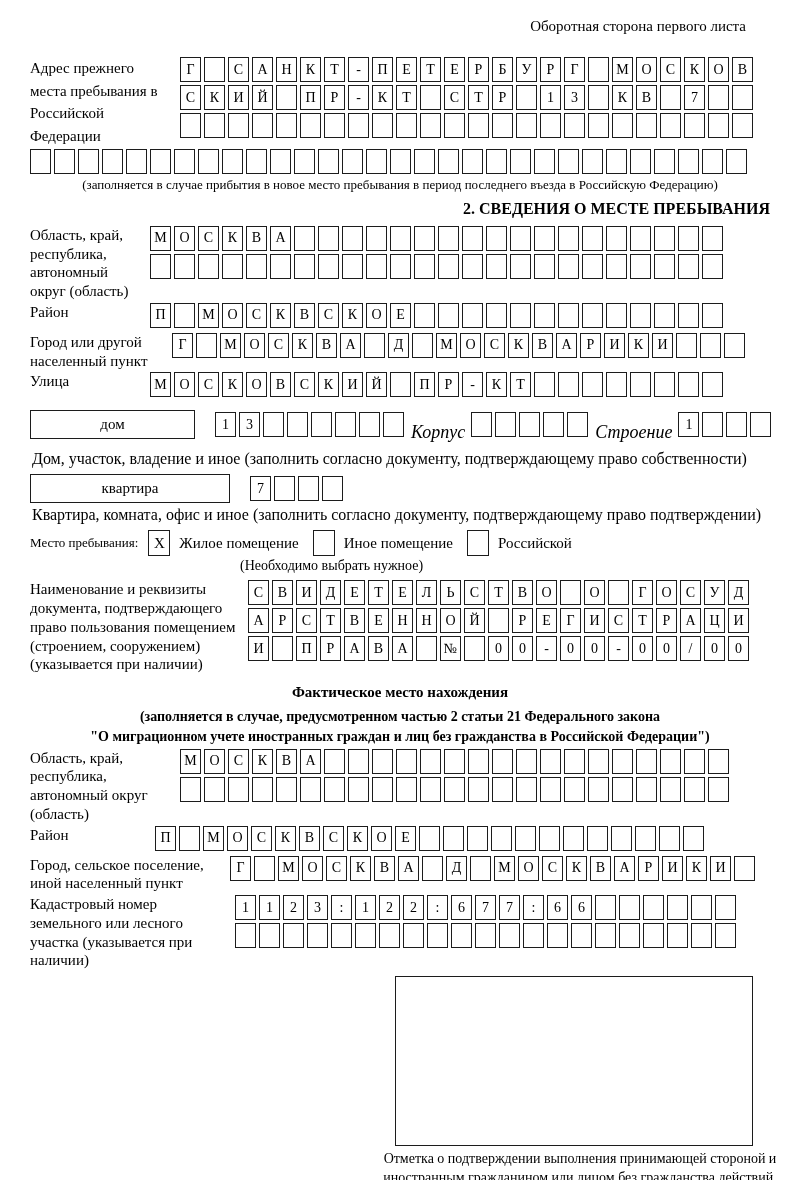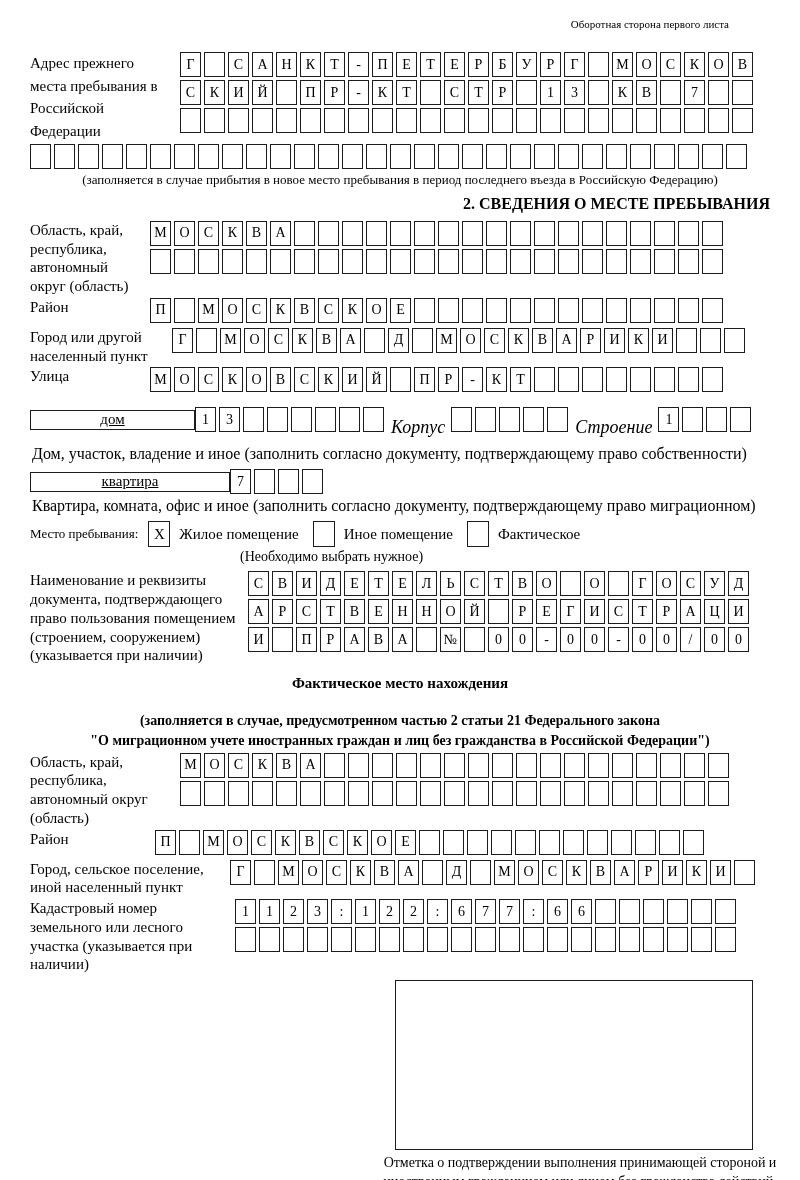--- a/index.html
+++ b/index.html
@@ -1,19 +1,19 @@
 <!DOCTYPE html>
 <html><head>
 <meta charset="utf-8">
 <style>
   html,body{margin:0;padding:0;background:#fff;color:#000;}
   body{width:800px;height:1180px;overflow:hidden;font-family:"Liberation Serif",serif;}
   .page{padding:10px 30px 0 30px;box-sizing:border-box;width:800px;}
 
-  .header-note{text-align:right;font-size:11px;margin:8px 41px 22px 0;}
+  .header-note{text-align:right;font-size:15px;margin:8px 24px 22px 0;}
 
   .frow{display:flex;align-items:flex-start;flex-wrap:nowrap;margin-bottom:2px;}
   .flabel{font-size:15px;line-height:1.25;padding-right:6px;box-sizing:border-box;}
   .wA{flex:0 0 150px;line-height:1.5;}
   .w120{flex:0 0 120px;}
   .w142{flex:0 0 142px;}
   .w218{flex:0 0 218px;}
   .w150{flex:0 0 150px;}
   .w125{flex:0 0 125px;}
   .w200{flex:0 0 200px;}
@@ -21,35 +21,35 @@
 
   .cellcol{display:flex;flex-direction:column;}
   .cellrow{display:flex;flex-wrap:nowrap;margin-bottom:3px;}
   .cell{box-sizing:border-box;flex:0 0 21px;width:21px;height:25px;margin-right:3px;
         border:1.6px solid #1c1c1c;display:inline-flex;align-items:center;justify-content:center;
         font-size:14px;}
 
   .center-note{text-align:center;font-size:13px;line-height:1.3;margin:2px 0 4px 0;}
   .sec-title{text-align:right;font-weight:bold;font-size:16px;margin:6px 0 8px 0;}
 
-  .wide-box{box-sizing:border-box;border:1.6px solid #1c1c1c;height:20px;display:flex;
-            align-items:center;justify-content:center;font-size:15px;margin-right:0;text-decoration:underline;}
+  .wide-box{box-sizing:border-box;border:1.6px solid #1c1c1c;height:29px;display:flex;
+            align-items:center;justify-content:center;font-size:15px;margin-right:20px;}
   .bx165{flex:0 0 165px;}
   .bx200{flex:0 0 200px;}
   .inline-label{font-size:18px;line-height:29px;margin:16px 6px 0 4px;white-space:nowrap;font-style:italic;}
   .sub-note{font-size:16px;margin:1px 0 5px 2px;line-height:1.25;}
 
   .stay-row{align-items:center;margin-top:2px;}
   .stay-label{font-size:13px;margin-right:10px;white-space:nowrap;}
   .chk{box-sizing:border-box;flex:0 0 22px;width:22px;height:26px;border:1.6px solid #1c1c1c;
        display:inline-flex;align-items:center;justify-content:center;font-size:15px;}
   .opt{font-size:15px;margin:0 14px 0 9px;white-space:nowrap;}
   .stay-note{font-size:14px;margin:2px 0 6px 210px;}
 
-  .fact-title{text-align:center;font-weight:bold;font-size:15px;margin:10px 0 20px 0;}
+  .fact-title{text-align:center;font-weight:bold;font-size:15px;margin:10px 0 7px 0;}
   .fact-note{text-align:center;font-size:14px;line-height:1.3;margin-bottom:2px;font-weight:bold;}
   .fact-note:last-of-type{margin-bottom:8px;}
 
   .stamp-box{box-sizing:border-box;border:1.6px solid #1c1c1c;width:358px;height:170px;
              margin:6px 0 4px 365px;}
   .stamp-caption{width:410px;margin-left:345px;text-align:center;font-size:14px;line-height:1.35;}
 </style>
 </head>
 <body>
 
@@ -356,30 +356,30 @@
 
   <div class="frow" style="align-items:center;">
     <div class="wide-box bx200">квартира</div>
     <div class="cellrow" style="margin-bottom:0;">
         <span class="cell">7</span>
         <span class="cell"></span>
         <span class="cell"></span>
         <span class="cell"></span>
       </div>
   </div>
-  <div class="sub-note">Квартира, комната, офис и иное (заполнить согласно документу, подтверждающему право миграционном)</div>
+  <div class="sub-note">Квартира, комната, офис и иное (заполнить согласно документу, подтверждающему право подтверждении)</div>
 
   <div class="frow stay-row">
     <div class="stay-label">Место пребывания:</div>
     <span class="chk">X</span>
     <span class="opt">Жилое помещение</span>
     <span class="chk"></span>
     <span class="opt">Иное помещение</span>
     <span class="chk"></span>
-    <span class="opt">Фактическое</span>
+    <span class="opt">Российской</span>
   </div>
   <div class="stay-note">(Необходимо выбрать нужное)</div>
 
   <div class="frow">
     <div class="flabel w218">Наименование и реквизиты документа, подтверждающего право пользования помещением (строением, сооружением) (указывается при наличии)</div>
     <div class="cellcol">
       <div class="cellrow">
           <span class="cell">С</span>
           <span class="cell">В</span>
           <span class="cell">И</span>

